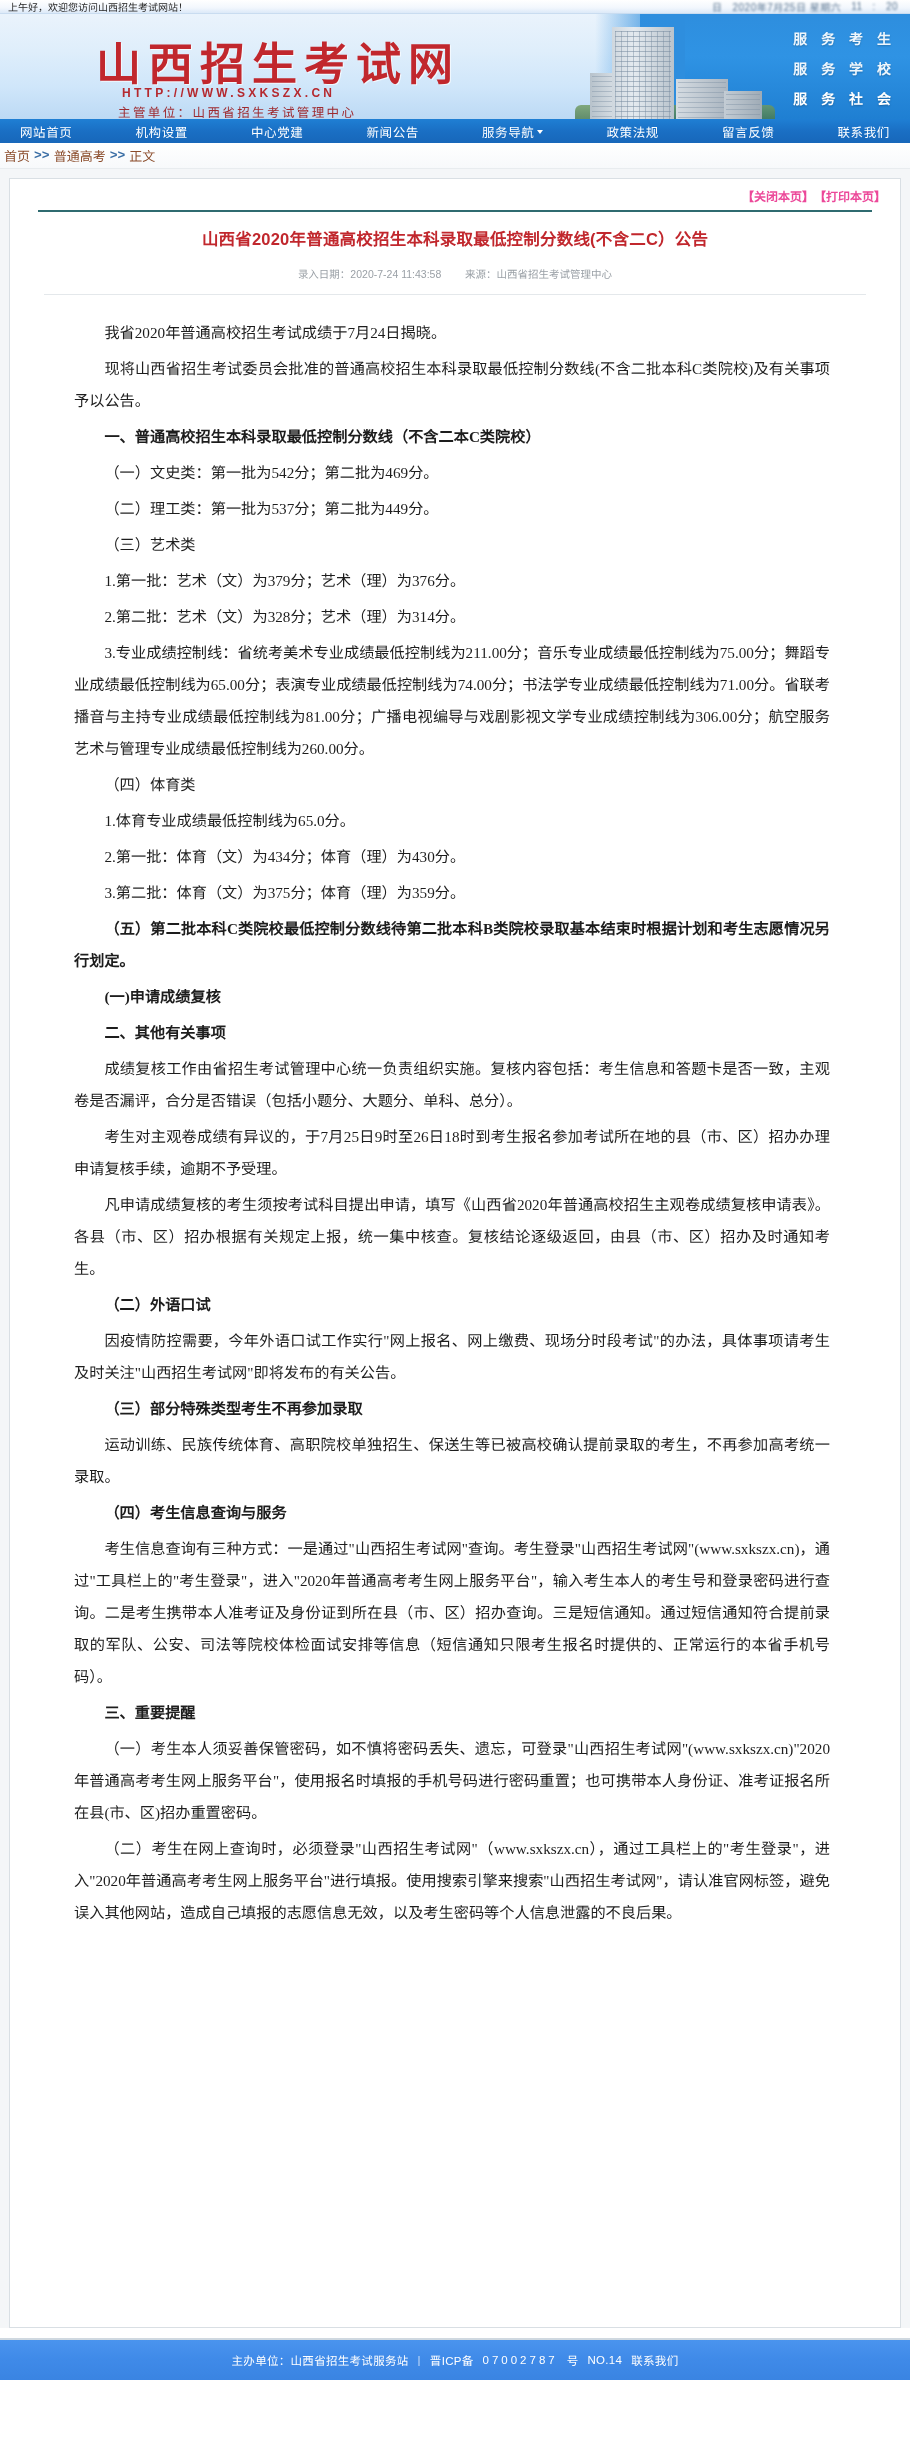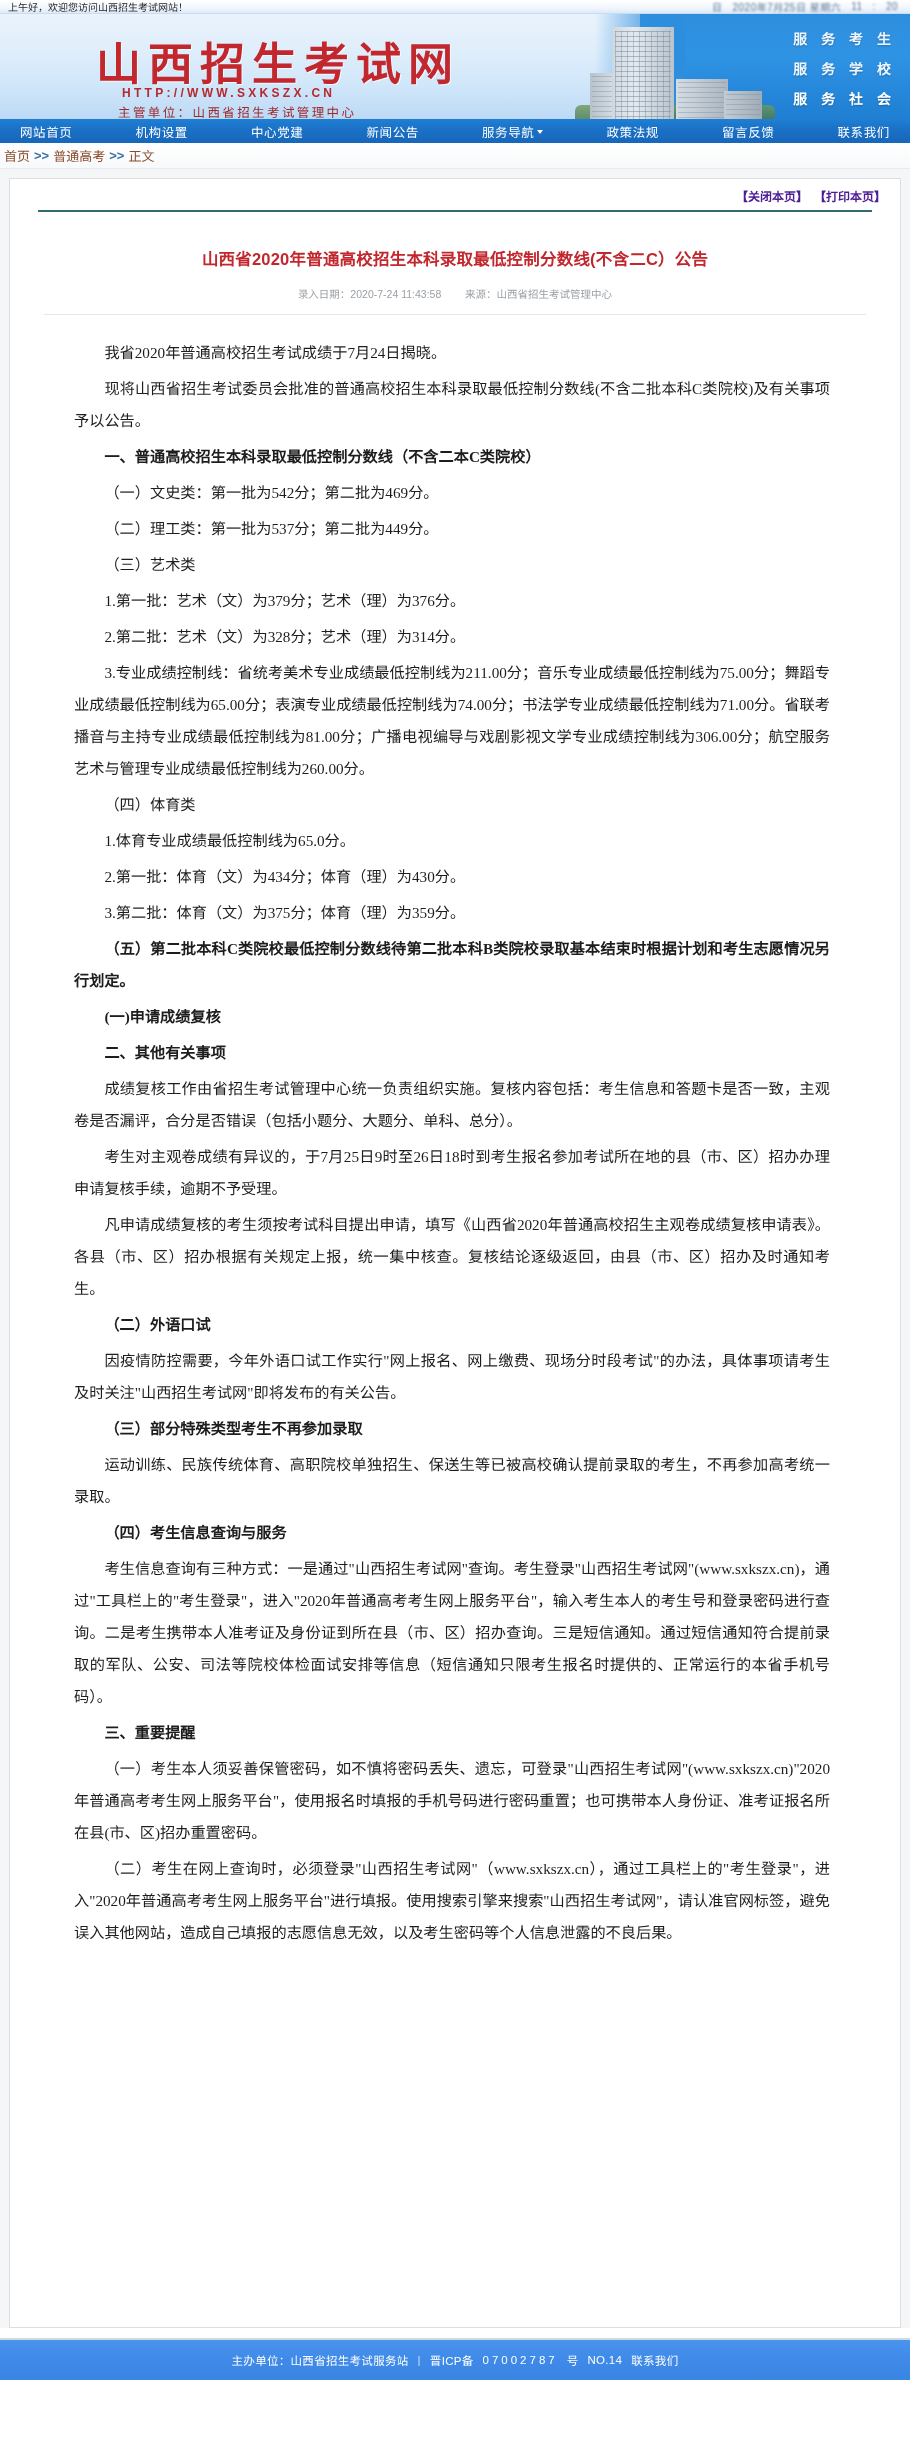--- a/index.html
+++ b/index.html
@@ -182,56 +182,55 @@
 
   
   .breadcrumb {
     height: 26px;
     display: flex;
     align-items: center;
     padding-left: 4px;
     background: linear-gradient(to bottom,#ffffff,#f7f9fb);
     border-bottom: 1px solid #e8ecef;
     font-size: 13px;
-    font-family: Liberation Sans, sans-serif;
+    font-family: Liberation Mono, monospace;
     white-space: nowrap;
   }
   .bc-link { color: #8a4b2a; cursor: pointer; }
   .bc-sep { color: #3a6ea5; margin: 0 4px; font-weight: 700; }
   .bc-cur { color: #8a4b2a; }
 
   
   .page-wrap {
     padding: 9px 9px 0 9px;
     background: #f4f6f8;
   }
   .card {
     background: #ffffff;
     border: 1px solid #d9dfe4;
     padding: 0 0 26px 0;
     min-height: 2150px;
   }
   .card-tools {
     display: flex;
     justify-content: flex-end;
-    gap: 6px;
     padding: 8px 14px 0 0;
     font-size: 12px;
     font-family: "Liberation Sans", sans-serif;
-    color: #4c1d95;
+    color: #ec4899;
   }
   .card-tools span { cursor: pointer; font-weight: 700; }
 
   .divider {
     margin: 6px 28px 0 28px;
     border-top: 2px solid #2f6b70;
   }
 
   .art-title {
-    margin: 34px 60px 0 60px;
+    margin: 14px 60px 0 60px;
     text-align: center;
     color: #c1272d;
     font-size: 16.5px;
     font-weight: 700;
     line-height: 26px;
     font-family: "Liberation Sans", sans-serif;
     letter-spacing: .2px;
   }
   .art-meta {
     margin-top: 14px;

